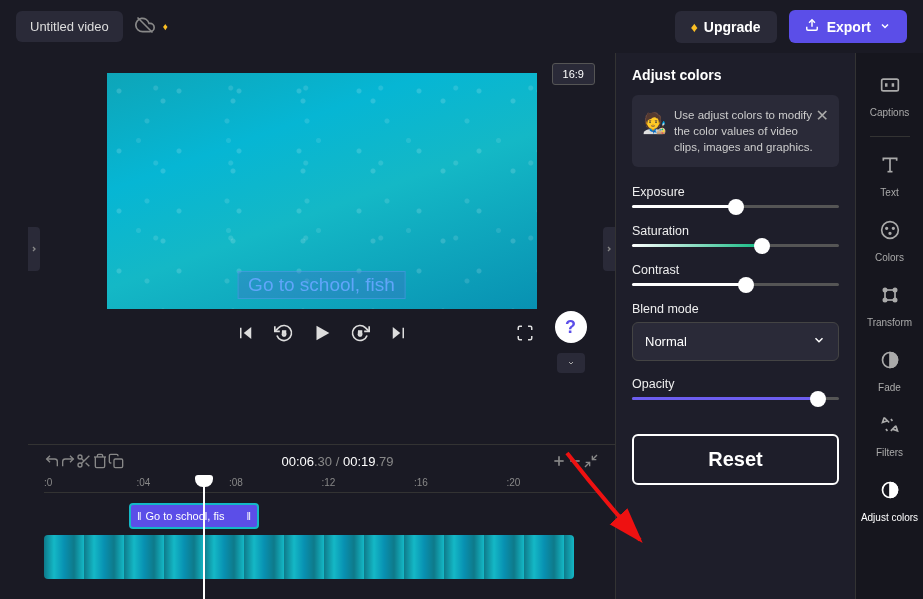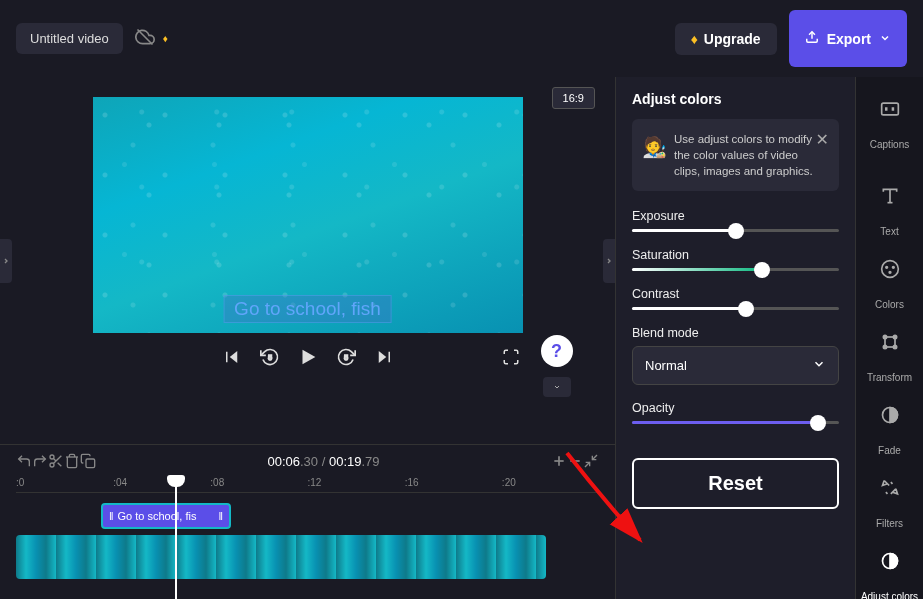--- a/index.html
+++ b/index.html
@@ -4,22 +4,22 @@
 <style>
 * { margin: 0; padding: 0; box-sizing: border-box; font-family: -apple-system, BlinkMacSystemFont, "Segoe UI", sans-serif; }
 body { background: #1a1a24; color: #fff; width: 923px; height: 599px; overflow: hidden; display: flex; flex-direction: column; }
 .topbar { display: flex; align-items: center; padding: 10px 16px; gap: 12px; }
 .project-title { background: #2a2a38; padding: 8px 14px; border-radius: 6px; font-size: 13px; color: #ddd; }
 .cloud-icon { color: #888; }
 .crown-tiny { color: #fbbf24; font-size: 10px; margin-left: -4px; }
 .spacer { flex: 1; }
 .upgrade-btn { background: #2a2a38; padding: 8px 16px; border-radius: 6px; font-size: 14px; font-weight: 600; display: flex; align-items: center; gap: 6px; border: none; color: #fff; cursor: pointer; }
 .upgrade-btn .crown { color: #fbbf24; }
-.export-btn { background: #5b4ee8; padding: 20px 16px; border-radius: 6px; font-size: 14px; font-weight: 600; display: flex; align-items: center; gap: 8px; border: none; color: #fff; cursor: pointer; }
-.main-area { display: flex; flex: 1; overflow: hidden; }
+.export-btn { background: #5b4ee8; padding: 8px 16px; border-radius: 6px; font-size: 14px; font-weight: 600; display: flex; align-items: center; gap: 8px; border: none; color: #fff; cursor: pointer; }
+.main-area { display: flex; flex: 1; overflow: hidden; margin-left: 28px; }
 .left-col { flex: 1; display: flex; flex-direction: column; min-width: 0; }
 .preview-wrap { position: relative; flex: 1; display: flex; flex-direction: column; align-items: center; padding: 10px 20px 0; }
 .aspect-badge { position: absolute; right: 20px; top: 10px; border: 1px solid #555; padding: 4px 10px; font-size: 11px; border-radius: 3px; background: #2a2a38; }
 .preview { width: 430px; height: 236px; background: linear-gradient(160deg, #0ea5b8 0%, #06b6d4 30%, #14b8c6 55%, #0891b2 100%); position: relative; overflow: hidden; margin-top: 10px; }
 .preview::before { content: ""; position: absolute; inset: 0; background: radial-gradient(circle at 20% 30%, rgba(255,255,255,.15) 2px, transparent 3px), radial-gradient(circle at 50% 60%, rgba(255,255,255,.12) 2px, transparent 3px), radial-gradient(circle at 80% 40%, rgba(255,255,255,.15) 2px, transparent 3px), radial-gradient(circle at 35% 75%, rgba(255,255,255,.1) 2px, transparent 3px), radial-gradient(circle at 65% 20%, rgba(255,255,255,.12) 2px, transparent 3px); background-size: 60px 60px, 80px 80px, 70px 70px, 90px 90px, 75px 75px; }
 .caption-overlay { position: absolute; bottom: 10px; left: 50%; transform: translateX(-50%); background: rgba(80,100,200,.3); color: #60a5fa; font-size: 19px; padding: 2px 10px; border: 1px solid rgba(96,165,250,.4); }
 .player-controls { display: flex; align-items: center; gap: 14px; padding: 12px 0 8px; width: 430px; justify-content: center; position: relative; }
 .pc { color: #ddd; cursor: pointer; display: flex; align-items: center; justify-content: center; width: 24px; height: 24px; }
 .pc svg { display: block; }
 .fullscreen-btn { position: absolute; right: 0; }
@@ -50,21 +50,21 @@
 .slider-group label { font-size: 12.5px; color: #eee; display: block; margin-bottom: 6px; }
 .slider { width: 100%; height: 3px; background: #555; border-radius: 2px; position: relative; cursor: pointer; }
 .slider .fill { height: 100%; border-radius: 2px; background: #fff; }
 .slider .thumb { position: absolute; top: 50%; transform: translate(-50%,-50%); width: 16px; height: 16px; background: #fff; border-radius: 50%; }
 .slider.temp { background: linear-gradient(90deg, #3b82f6, #888, #f97316); }
 .slider.sat .fill { background: linear-gradient(90deg, #fff, #10b981); }
 .slider.opacity .fill { background: #6d5ef0; }
 .select-box { width: 100%; background: #2a2a38; border: 1px solid #444; border-radius: 6px; padding: 10px 12px; font-size: 13px; color: #fff; display: flex; justify-content: space-between; align-items: center; cursor: pointer; text-align: right; }
 .reset-btn { width: 100%; border: 2px solid #fff; background: transparent; color: #fff; padding: 12px; border-radius: 6px; font-size: 20px; font-weight: 600; margin-top: 18px; cursor: pointer; }
 .sidebar { width: 68px; background: #16161e; border-left: 1px solid #333; display: flex; flex-direction: column; align-items: center; padding-top: 14px; gap: 6px; }
-.sidebar-item { display: flex; flex-direction: column; align-items: center; gap: 20px; color: #aaa; font-size: 10px; cursor: pointer; padding: 8px 0; width: 100%; }
+.sidebar-item { display: flex; flex-direction: column; align-items: center; gap: 12px; color: #aaa; font-size: 10px; cursor: pointer; padding: 8px 0; width: 100%; }
 .sidebar-item.active { color: #fff; }
 .sidebar-item .icon { font-size: 18px; height: 20px; display: flex; align-items: center; justify-content: center; }
 .sidebar-divider { width: 40px; height: 1px; background: #333; margin: 4px 0; }
 .arrow-annotation { position: absolute; left: 562px; top: 448px; width: 90px; height: 100px; pointer-events: none; z-index: 100; }
 </style>
 </head>
 <body>
 
 <div class="topbar">
   <div class="project-title">Untitled video</div>

